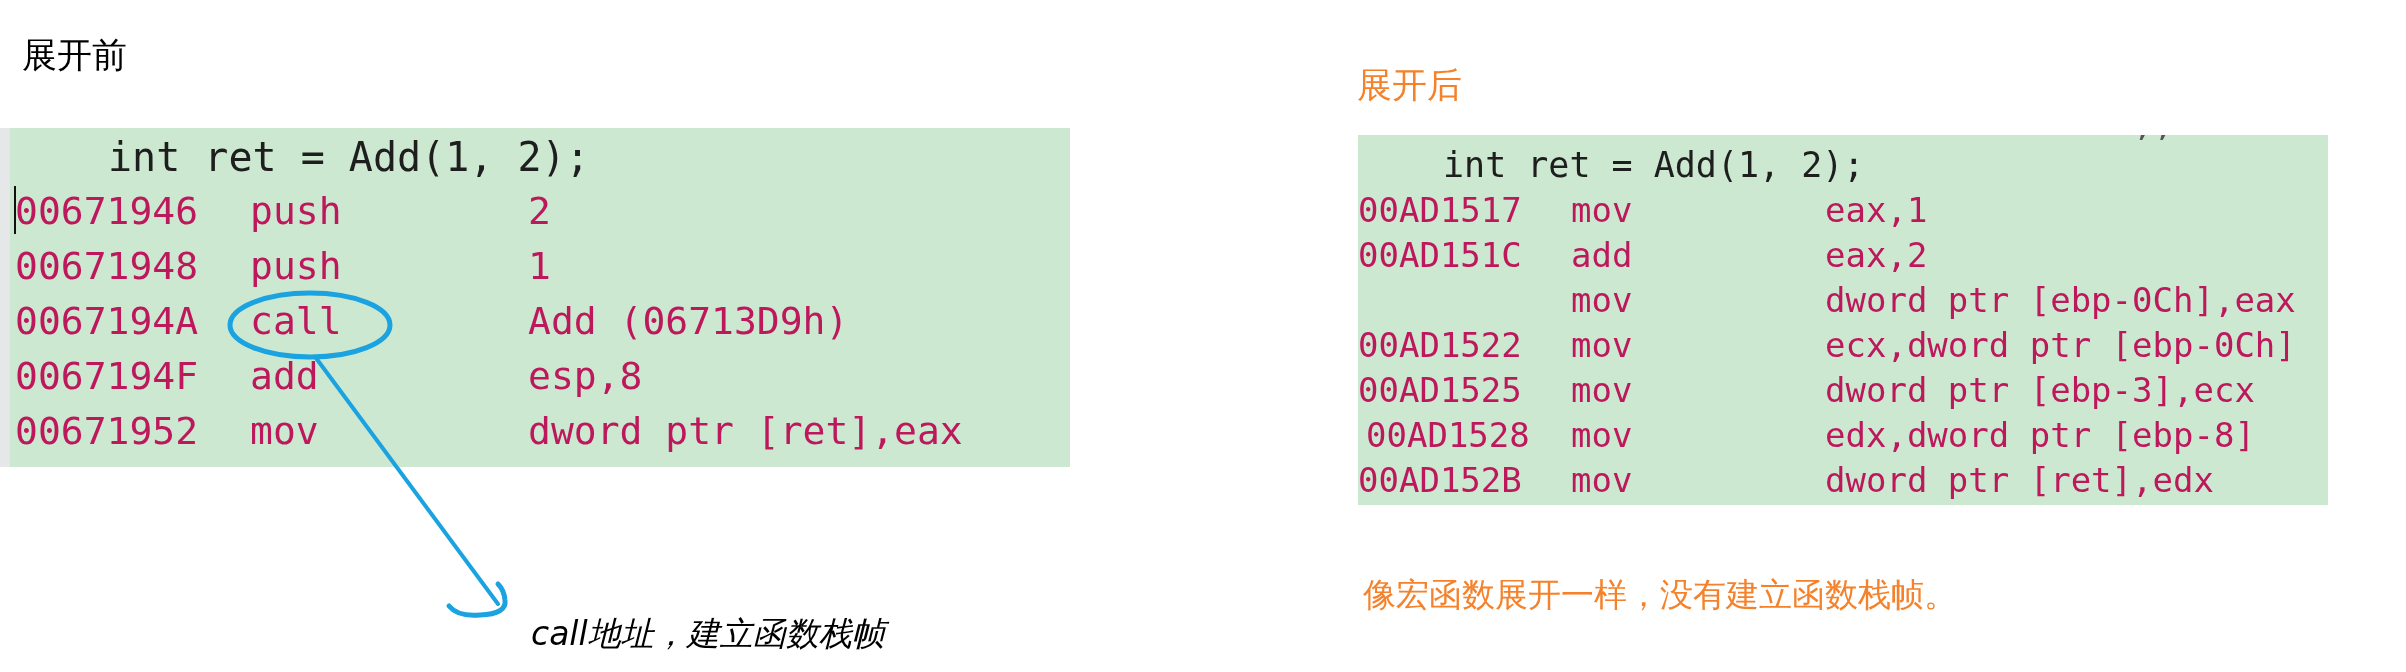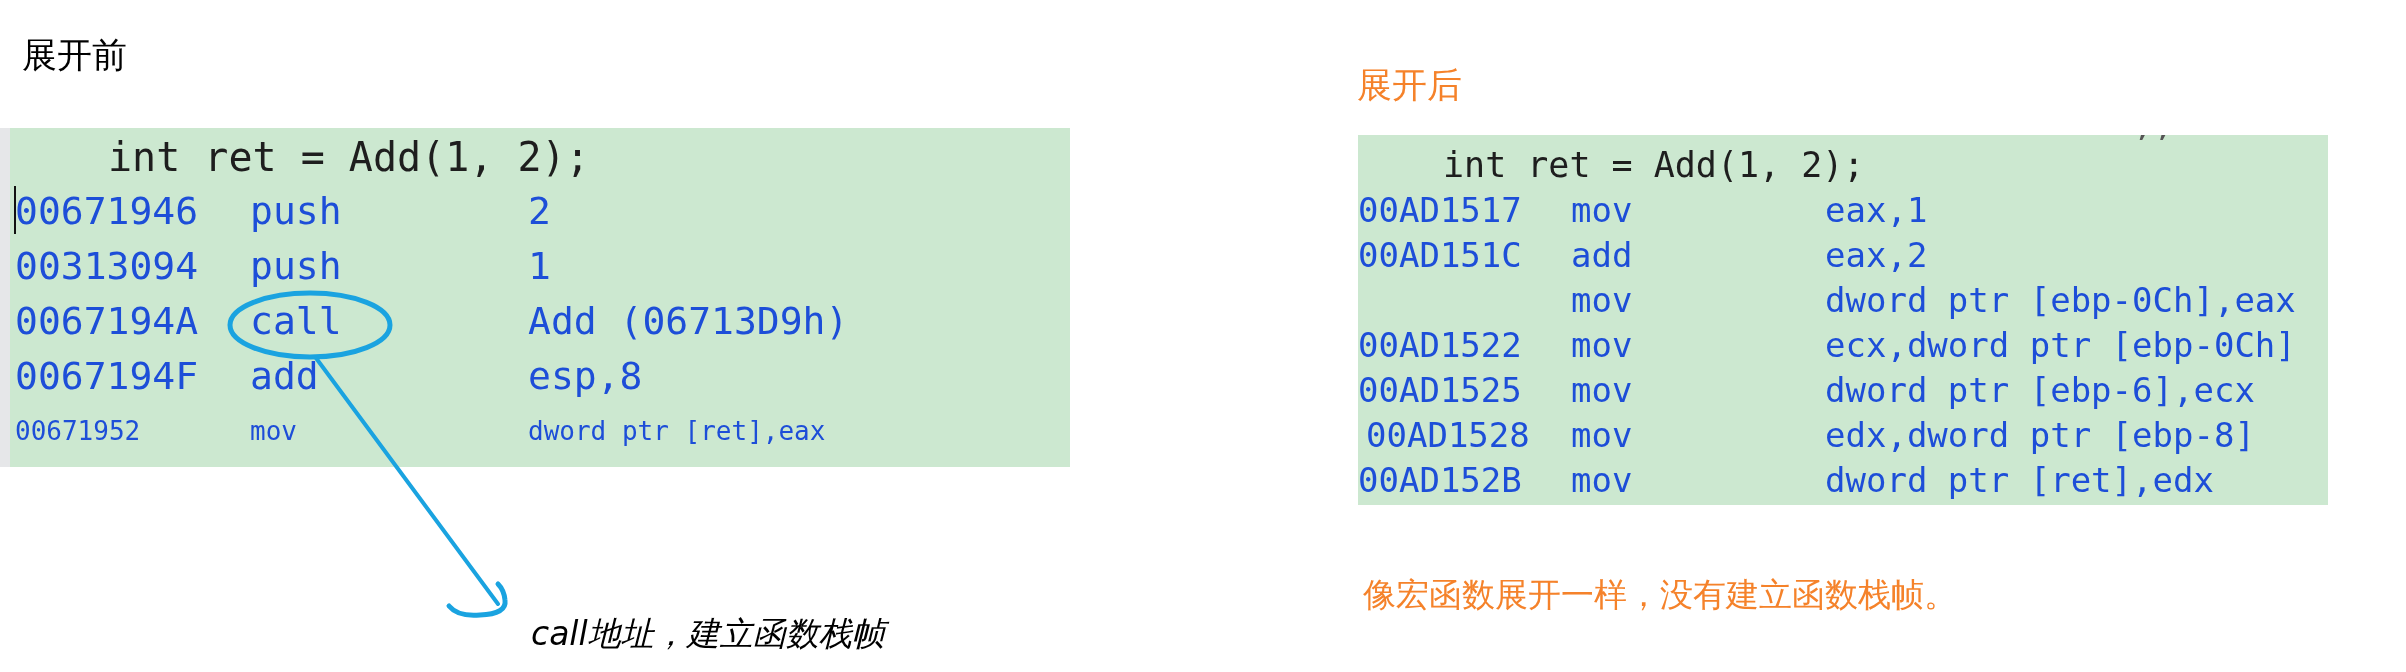--- a/index.html
+++ b/index.html
@@ -2,21 +2,21 @@
 <html><head>
 <meta charset="utf-8">
 <style>
   html, body { margin: 0; padding: 0; background: #ffffff; }
   body { width: 2406px; height: 672px; position: relative; overflow: hidden; }
   .label { position: absolute; font-family: "DejaVu Sans", sans-serif; white-space: nowrap; }
   .label-blue { color: #000000; }
   .label-orange { color: #f5822a; }
   .code-box { position: absolute; background: #cce8d0; overflow: hidden; }
   .gutter { position: absolute; left: 0; top: 0; bottom: 0; width: 10px; background: #e6e7e9; }
-  .code-line { position: absolute; font-family: "DejaVu Sans Mono", monospace; white-space: pre; color: #1d4ed8; }
+  .code-line { position: absolute; font-family: "DejaVu Sans Mono", monospace; white-space: pre; color: #be185d; }
   .code-src { color: #1e1e1e; }
   .col { position: absolute; top: 0; }
   .cursor { position: absolute; width: 2px; background: #111; }
   svg.overlay { position: absolute; left: 0; top: 0; pointer-events: none; }
 </style>
 </head>
 <body>
 
 <div class="label label-blue" style="left:22px; top:32px; font-size:35px;">展开前</div>
 
@@ -24,35 +24,35 @@
   <div class="gutter"></div>
   <div class="code-line code-src" style="left:108px; top:4px; font-size:40px; line-height:50px;">int ret = Add(1, 2);</div>
   <div class="cursor" style="left:14px; top:58px; height:48px;"></div>
 
   <div class="code-line" style="left:0; top:56px; width:1070px; height:55px; font-size:38px; line-height:55px;">
     <span class="col" style="left:15px;">00671946</span>
     <span class="col" style="left:250px;">push</span>
     <span class="col" style="left:528px;">2</span>
   </div>
   <div class="code-line" style="left:0; top:111px; width:1070px; height:55px; font-size:38px; line-height:55px;">
-    <span class="col" style="left:15px;">00313094</span>
+    <span class="col" style="left:15px;">00671948</span>
     <span class="col" style="left:250px;">push</span>
     <span class="col" style="left:528px;">1</span>
   </div>
   <div class="code-line" style="left:0; top:166px; width:1070px; height:55px; font-size:38px; line-height:55px;">
     <span class="col" style="left:15px;">0067194A</span>
     <span class="col" style="left:250px;">call</span>
     <span class="col" style="left:528px;">Add (06713D9h)</span>
   </div>
   <div class="code-line" style="left:0; top:221px; width:1070px; height:55px; font-size:38px; line-height:55px;">
     <span class="col" style="left:15px;">0067194F</span>
     <span class="col" style="left:250px;">add</span>
     <span class="col" style="left:528px;">esp,8</span>
   </div>
-  <div class="code-line" style="left:0; top:276px; width:1070px; height:55px; font-size:26px; line-height:55px;">
+  <div class="code-line" style="left:0; top:276px; width:1070px; height:55px; font-size:38px; line-height:55px;">
     <span class="col" style="left:15px;">00671952</span>
     <span class="col" style="left:250px;">mov</span>
     <span class="col" style="left:528px;">dword ptr [ret],eax</span>
   </div>
 </div>
 
 <div class="label label-blue" style="left:531px; top:612px; font-size:33px;font-style:italic;">call地址，建立函数栈帧</div>
 
 <div class="label label-orange" style="left:1357px; top:62px; font-size:35px;">展开后</div>
 
@@ -75,21 +75,21 @@
     <span class="col" style="left:467px;">dword ptr [ebp-0Ch],eax</span>
   </div>
   <div class="code-line" style="left:0; top:188px; width:970px; height:45px; font-size:34px; line-height:45px;">
     <span class="col" style="left:0;">00AD1522</span>
     <span class="col" style="left:213px;">mov</span>
     <span class="col" style="left:467px;">ecx,dword ptr [ebp-0Ch]</span>
   </div>
   <div class="code-line" style="left:0; top:233px; width:1148px; height:45px; font-size:34px; line-height:45px;">
     <span class="col" style="left:0;">00AD1525</span>
     <span class="col" style="left:213px;">mov</span>
-    <span class="col" style="left:467px;">dword ptr [ebp-6],ecx</span>
+    <span class="col" style="left:467px;">dword ptr [ebp-3],ecx</span>
   </div>
   <div class="code-line" style="left:0; top:278px; width:970px; height:45px; font-size:34px; line-height:45px;">
     <span class="col" style="left:8px;">00AD1528</span>
     <span class="col" style="left:213px;">mov</span>
     <span class="col" style="left:467px;">edx,dword ptr [ebp-8]</span>
   </div>
   <div class="code-line" style="left:0; top:323px; width:970px; height:45px; font-size:34px; line-height:45px;">
     <span class="col" style="left:0;">00AD152B</span>
     <span class="col" style="left:213px;">mov</span>
     <span class="col" style="left:467px;">dword ptr [ret],edx</span>

